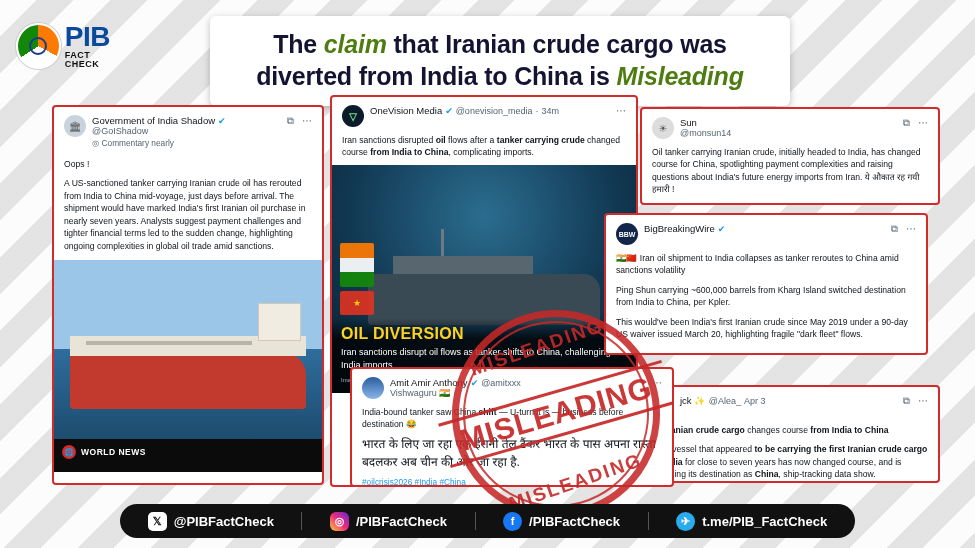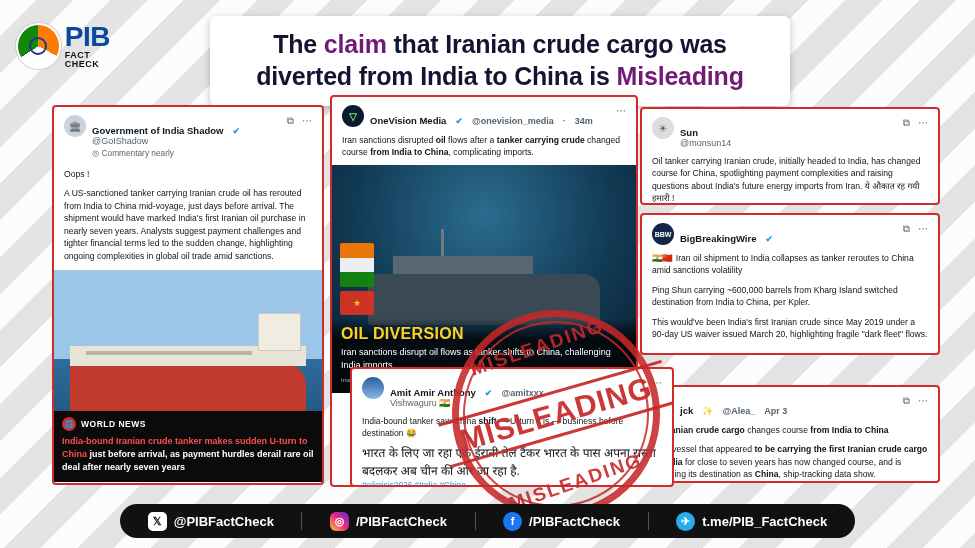--- a/index.html
+++ b/index.html
@@ -41,21 +41,21 @@
     position:absolute; left:210px; top:16px; width:580px;
     background:#fff; border-radius:6px;
     box-shadow:0 2px 7px rgba(0,0,0,.25);
     padding:12px 16px 14px;
     text-align:center;
   }
   .title-card .line {
     font-size:25px; font-weight:bold; color:#141432; line-height:1.28;
     letter-spacing:-.2px;
   }
-  .hl-red { color:#701a75; }
+  .hl-red { color:#4d7c0f;font-style:italic; }
 
   
   .collage { position:absolute; left:0; top:95px; width:975px; height:400px; }
 
   .card {
     position:absolute; background:#fff; border:2px solid #d12b2b;
     border-radius:4px; overflow:hidden;
   }
   .card-inner { padding:8px 10px; }
   .tw-head { display:flex; align-items:flex-start; gap:6px; }
@@ -63,27 +63,27 @@
     width:22px; height:22px; border-radius:50%; flex:0 0 22px;
     background:#c9d3dd; display:flex;align-items:center;justify-content:center;
     font-size:10px; color:#555; overflow:hidden;
   }
   .av.ov { background:#0b1b2b; color:#6fe08a; font-weight:bold; }
   .av.bw { background:#12264a; color:#fff; font-size:7px; font-weight:bold;}
   .av.sun{ background:#ddd; }
   .av.jck{ background:#e8e8e8; }
   .av.amit{ background:linear-gradient(#2a5d9f,#8ab6e8); }
   .nm-wrap { flex:1; min-width:0; }
-  .nm { font-size:9.5px; font-weight:bold; color:#0f1419; display:flex; align-items:center; gap:9px;margin-top:10px; }
+  .nm { font-size:9.5px; font-weight:normal; color:#0f1419; display:flex; align-items:center; gap:3px; }
   .verified { color:#1d9bf0; font-size:9px; }
   .handle { font-size:9px; color:#536471; }
   .meta-icons { display:flex; gap:8px; color:#536471; font-size:10px; flex:0 0 auto; }
   .tw-body { font-size:8.6px; line-height:1.45; color:#0f1419; margin-top:7px; }
   .tw-body b { font-weight:bold; }
-  .tw-tags { color:#1d9bf0; font-size:8.3px; }
+  .tw-tags { color:#1d9bf0; font-size:8.3px; margin-top:6px; }
   .smallnote { font-size:8.3px; color:#536471; margin-top:2px; }
 
   
   #card1 { left:52px; top:10px; width:272px; height:380px; }
   .ship-img {
     margin:8px -10px -8px; height:212px; position:relative;
     background:linear-gradient(#9cc6e8 0 42%, #2f6f9e 42% 100%);
     overflow:hidden;
   }
   .sea { position:absolute; left:0; right:0; top:42%; bottom:0;
@@ -134,21 +134,21 @@
     position:absolute; left:0; right:0; bottom:0; padding:7px 9px 10px;
     background:linear-gradient(rgba(0,0,0,0) 0%, rgba(0,0,0,.78) 28%);
   }
   .oi-title { color:#ffd21f; font-size:16px; font-weight:bold; letter-spacing:.3px; }
   .oi-sub { color:#fff; font-size:9px; line-height:1.45; margin-top:3px;}
   .oi-credit{ color:#9fb6c6; font-size:6px; margin-top:5px;}
 
   
   #card3 { left:640px; top:12px; width:300px; height:98px; }
   
-  #card4 { left:640px; top:118px; width:300px; height:142px; }
+  #card4 { left:604px; top:118px; width:324px; height:142px; }
   
   #card5 { left:640px; top:290px; width:300px; height:98px; }
   
   #card6 { left:350px; top:272px; width:324px; height:120px; }
 
   .hindi { font-size:12px; line-height:1.5; color:#0f1419; margin-top:4px; }
 
   
   .stamp {
     position:absolute; left:452px; top:215px; width:208px; height:208px;
@@ -244,23 +244,20 @@
         <div class="ship-img">
           <div class="sea"></div>
           <div class="hull"></div>
           <div class="deck"></div>
           <div class="pipes"></div>
           <div class="supr"></div>
           <div class="news-band">
             <div class="wn-row">
               <div class="wn-globe">🌐</div>
               <div class="wn-label">WORLD NEWS</div>
-            </div>
-            <div class="wn-head">
-              <span class="r">India-bound Iranian crude tanker makes sudden U-turn to China</span><span> just before arrival, as payment hurdles derail rare oil deal after nearly seven years</span>
             </div>
           </div>
         </div>
       </div>
     </div>
 
     <div class="card" id="card2">
       <div class="card-inner">
         <div class="tw-head">
           <div class="av ov">▽</div>

